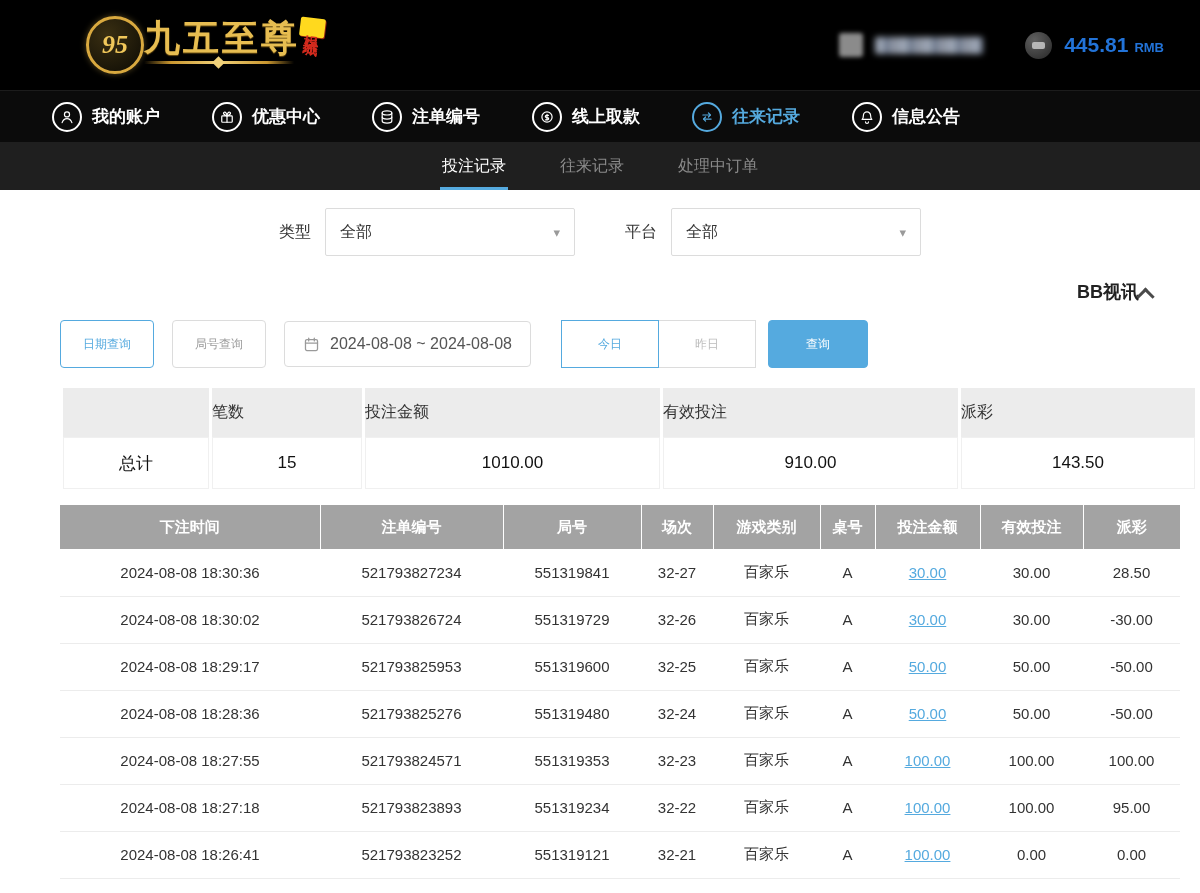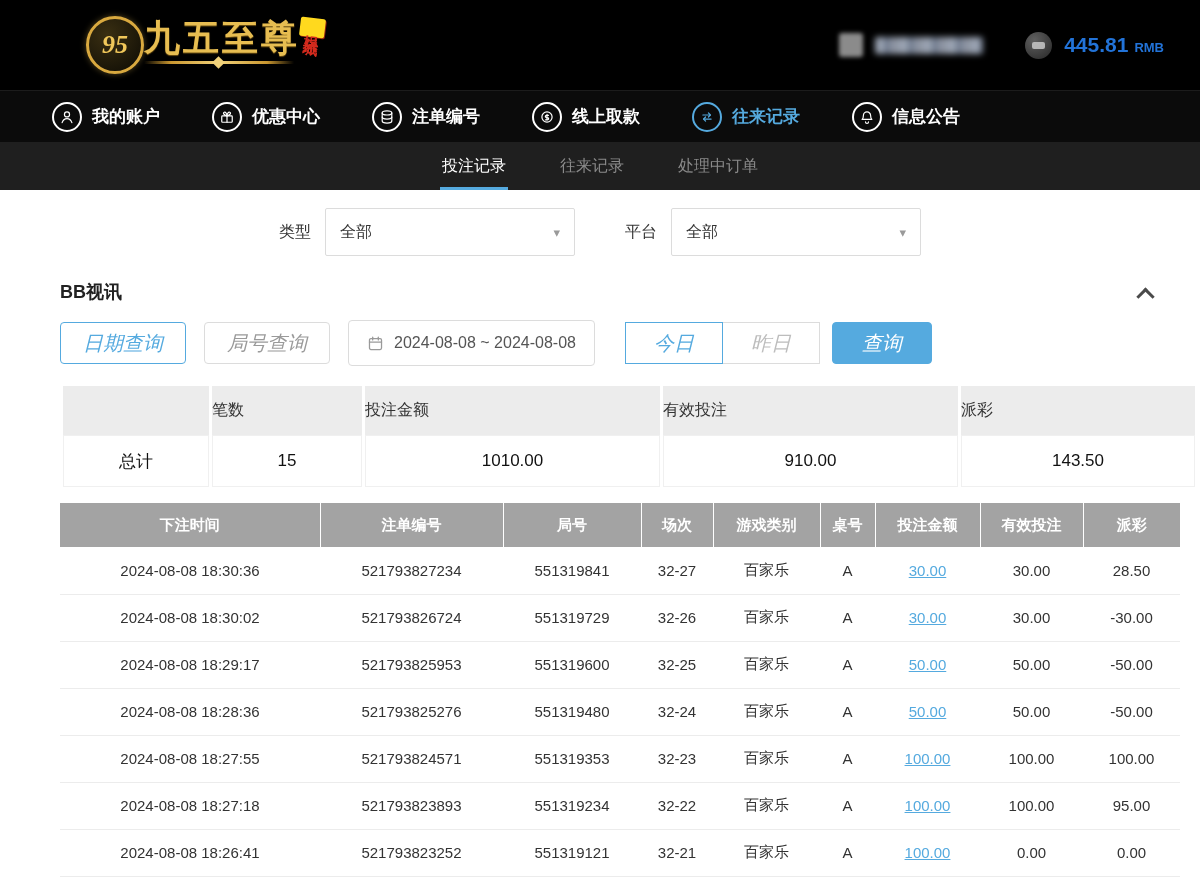--- a/index.html
+++ b/index.html
@@ -63,30 +63,30 @@
   
   .filter-row { display:flex; align-items:center; justify-content:center; gap:50px; padding:18px 0 16px; }
   .filter-group { display:flex; align-items:center; gap:14px; }
   .filter-label { font-size:16px; color:#333; }
   .select-box { width:250px; height:48px; border:1px solid #dcdcdc; border-radius:2px;
     display:flex; align-items:center; justify-content:space-between; padding:0 14px;
     font-size:16px; color:#333; cursor:pointer; background:#fff; }
   .select-caret { color:#9a9a9a; font-size:13px; }
 
   
-  .section-head { display:flex; align-items:center; justify-content:space-between; padding:8px 48px 6px 60px; }
+  .section-head { display:flex; align-items:center; justify-content:flex-end; padding:8px 48px 6px 60px; }
   .section-title { font-size:18px; font-weight:bold; color:#222; }
   .collapse-chevron { width:13px; height:13px; border-left:3px solid #4a4a4a; border-top:3px solid #4a4a4a;
     transform:rotate(45deg) translate(3px,3px); cursor:pointer; }
 
   
   .query-row { display:flex; align-items:center; padding:10px 60px 18px; gap:18px; }
-  .btn { height:42px; border-radius:4px; font-size:20px; display:flex; align-items:center; justify-content:center;
+  .btn { height:48px; border-radius:4px; font-size:12px; display:flex; align-items:center; justify-content:center;
     padding:0 22px; cursor:pointer; background:#fff; border:1px solid #dcdcdc; color:#9a9a9a;
-    font-family:inherit;font-style:italic; }
+    font-family:inherit; }
   .btn.blue-outline { border-color:var(--accent); color:var(--accent); }
   .date-box { height:46px; border:1px solid #dcdcdc; border-radius:4px; display:flex; align-items:center;
     gap:10px; padding:0 18px; font-size:16px; color:#555; cursor:pointer; background:#fff; }
   .cal-icon svg { width:17px; height:17px; stroke:#9a9a9a; fill:none; stroke-width:1.8; stroke-linecap:round; display:block; }
   .day-group { display:flex; }
   .day-group .btn { width:98px; padding:0; border-radius:0; margin-left:-1px; color:#bdbdbd; }
   .day-group .btn:first-child { margin-left:12px; }
   .day-group .btn.active { border-color:var(--accent); color:var(--accent); position:relative; z-index:1; }
   .btn.solid { background:var(--accent); border:1px solid var(--accent); color:#fff; width:100px; padding:0; margin-left:-6px; }
 

